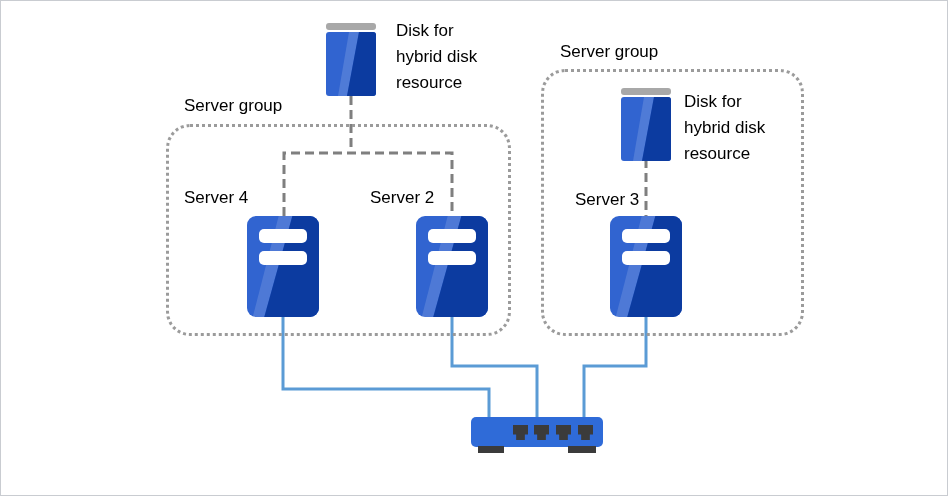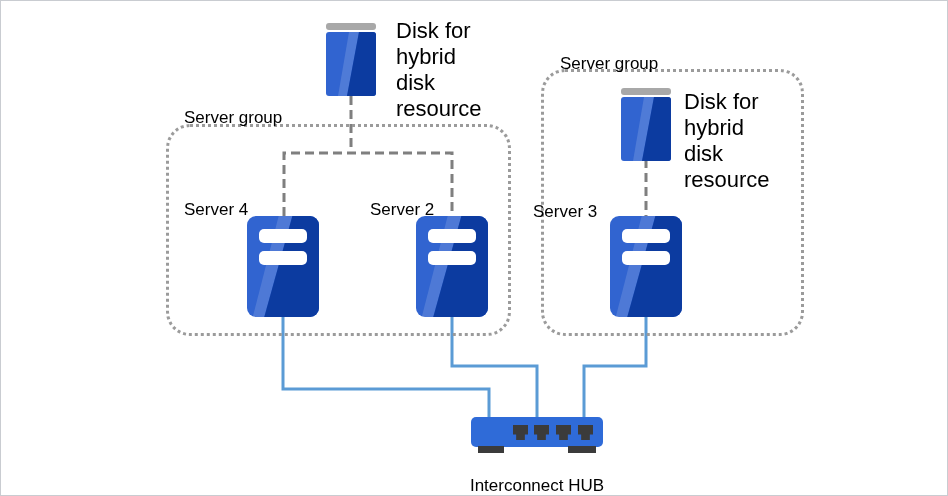--- a/index.html
+++ b/index.html
@@ -10,24 +10,23 @@
     background:var(--canvas_bg,#fff);
     border:1px solid var(--frame_border,#c9ccd1);
     font-family:"Liberation Sans","DejaVu Sans",sans-serif;
     color:var(--text_color,#000);
     overflow:hidden;
   }
   .abs{position:absolute;}
   .label{
     font-size:17px;line-height:20px;white-space:nowrap;
     color:var(--text_color,#000);
-    margin-top:12px;
   }
   .wrap-label{
-    font-size:22px;line-height:26px;white-space:normal;
+    font-size:17px;line-height:26px;white-space:normal;
   }
   .group-box{
     position:absolute;
     border:3px dotted var(--group_border_gray,#9b9b9b);
     border-radius:24px;
     box-sizing:border-box;
     background:transparent;
   }
   
   #connector-layer{position:absolute;left:0;top:0;width:948px;height:496px;}
@@ -126,21 +125,21 @@
     <div class="disk-cap"></div>
     <div class="disk-body">
       <div class="sheen"></div>
         <div class="dark"></div>
     </div>
   </div>
   <div class="abs wrap-label" style="left:683px;top:88px;width:105px;">Disk for hybrid disk resource</div>
 
   <div class="abs label" style="left:183px;top:187px;">Server 4</div>
   <div class="abs label" style="left:369px;top:187px;">Server 2</div>
-  <div class="abs label" style="left:532px;top:189px;">Server 3</div>
+  <div class="abs label" style="left:574px;top:189px;">Server 3</div>
 
   <div class="server-icon" style="left:246px;top:215px;">
     <div class="sheen"></div>
       <div class="dark"></div>
     <div class="server-slot slot1"></div>
     <div class="server-slot slot2"></div>
   </div>
   <div class="server-icon" style="left:415px;top:215px;">
     <div class="sheen"></div>
       <div class="dark"></div>
@@ -155,15 +154,14 @@
   </div>
 
   <div class="hub-icon">
     <div class="hub-port" style="left:42px;"></div>
     <div class="hub-port" style="left:63px;"></div>
     <div class="hub-port" style="left:85px;"></div>
     <div class="hub-port" style="left:107px;"></div>
     <div class="hub-foot" style="left:7px;width:26px;"></div>
     <div class="hub-foot" style="left:97px;width:28px;"></div>
   </div>
-  <div class="abs label" style="left:446px;top:463px;width:180px;text-align:center;">Interconnect HUB</div>
 
 </div>
 
 </body></html>

